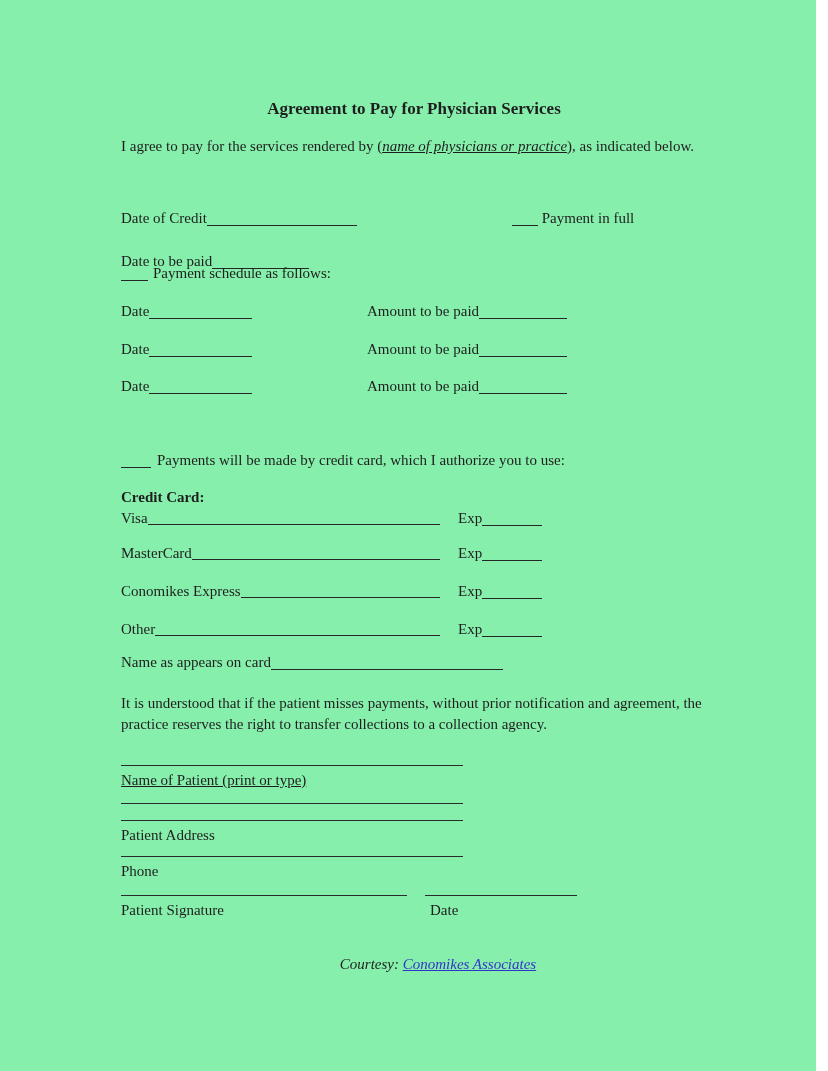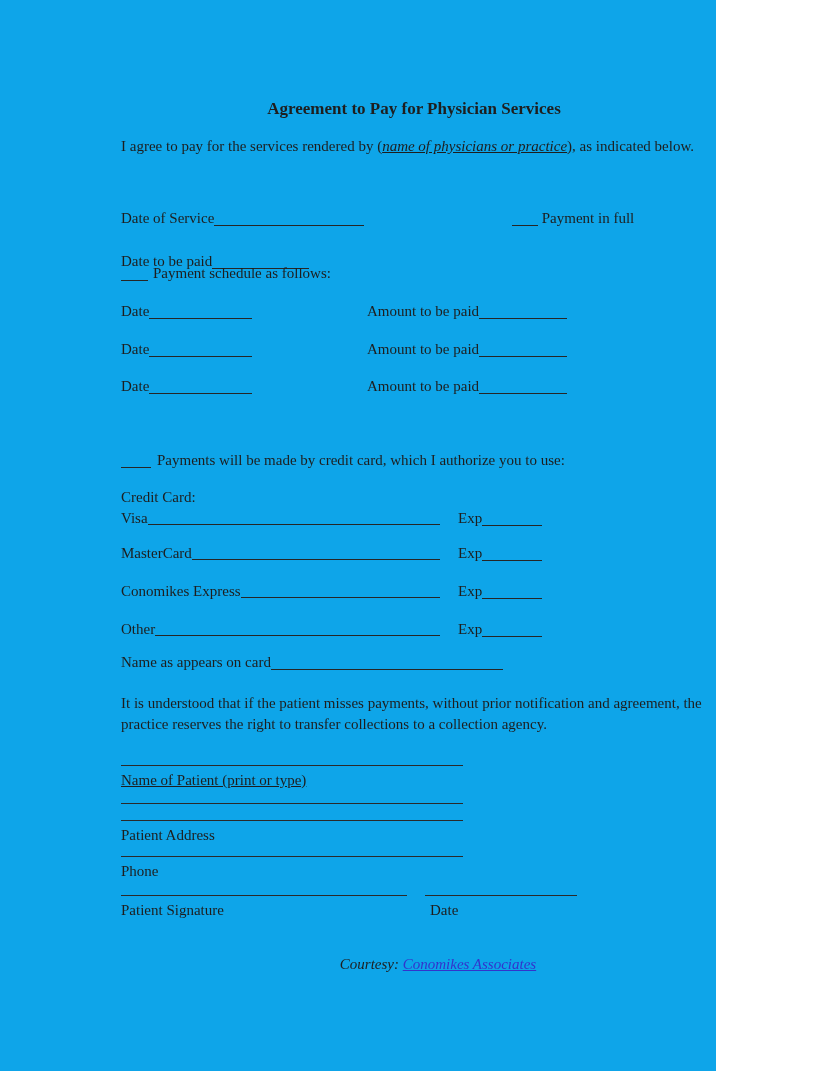--- a/index.html
+++ b/index.html
@@ -1,48 +1,48 @@
 <!DOCTYPE html>
 <html><head>
 <meta charset="utf-8">
 <style>
   html,body{margin:0;padding:0;background:#ffffff;}
   .page{
-    position:relative;width:716px;height:1071px;background:#0ea5e9;
+    position:relative;width:816px;height:1071px;background:#86efac;
     font-family:"Liberation Serif","DejaVu Serif",serif;
     color:#1e1e1e;font-size:15px;line-height:21px;overflow:hidden;
   }
   .abs{position:absolute;left:121px;}
   .title{left:0;width:828px;text-align:center;font-weight:bold;font-size:17px;}
   .fill{
     display:inline-block;height:13px;border-bottom:1px solid #262626;
     position:relative;top:3px;
   }
   .ph{font-style:italic;text-decoration:underline;}
   .colgroup{position:absolute;top:0;white-space:nowrap;}
   .cardrow{white-space:nowrap;}
   .cardline{display:inline-flex;width:319px;vertical-align:baseline;}
   .cardline .fill{flex:1;}
   .rule{position:absolute;height:0;border-top:1px solid #2a2a2a;}
-  .bold{font-weight:normal;}
+  .bold{font-weight:bold;}
   .footer{left:0;width:828px;text-align:center;font-style:italic;padding-left:24px;}
   .link{text-decoration:underline;cursor:pointer;}
   .nowrap{white-space:nowrap;}
 </style>
 </head>
 <body>
 
 <div class="page">
 
   <div class="abs title" style="top:98px;">Agreement to Pay for Physician Services</div>
 
   <div class="abs" style="top:136px;width:630px;"><span>I agree to pay for the services rendered by (</span><span class="ph">name of physicians or practice</span><span>), as indicated below.</span></div>
 
   <div class="abs nowrap" style="top:208px;width:650px;">
-    <span>Date of Service</span><span class="fill" style="width:150px;"></span>
+    <span>Date of Credit</span><span class="fill" style="width:150px;"></span>
     <span class="colgroup" style="left:391px;">
       <span class="fill" style="width:26px;"></span>
       <span>Payment in full</span>
     </span>
   </div>
 
   <div class="abs nowrap" style="top:251px;">
     <span>Date to be paid</span><span class="fill" style="width:97px;"></span>
   </div>
 

